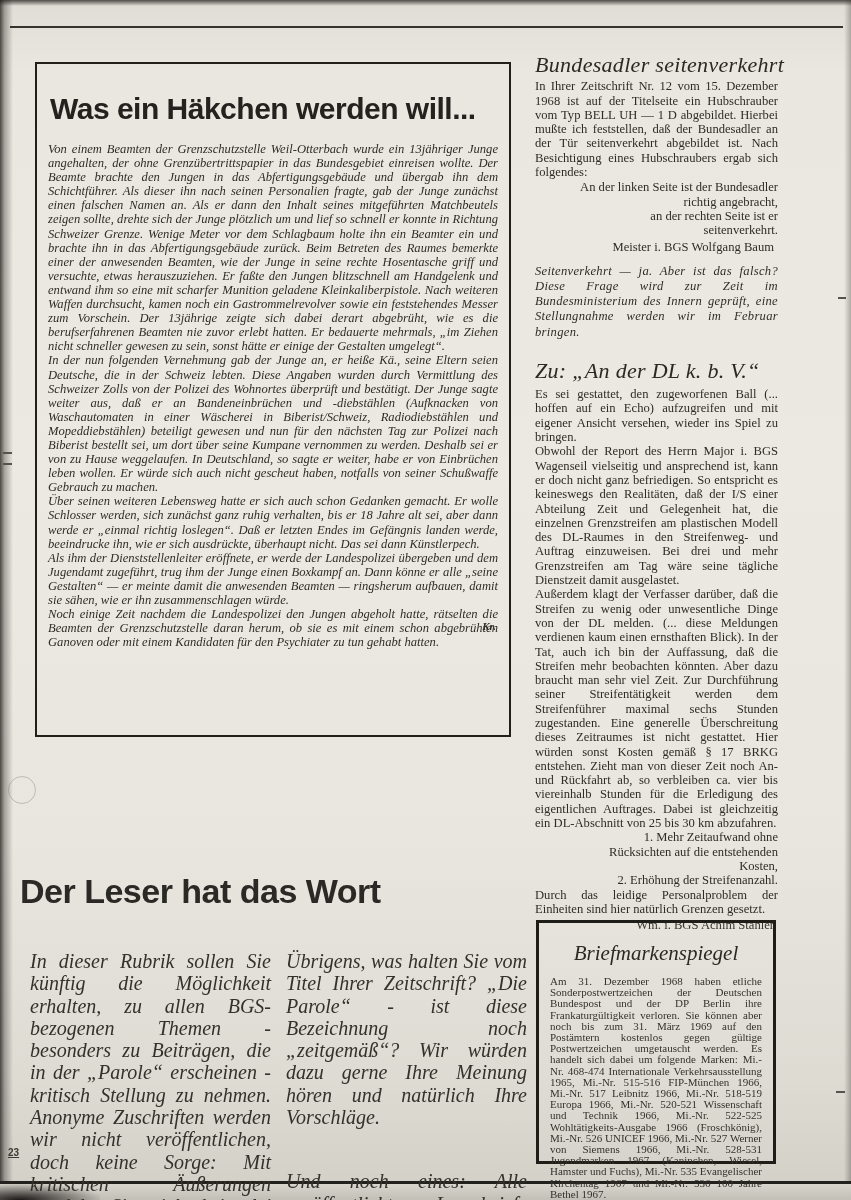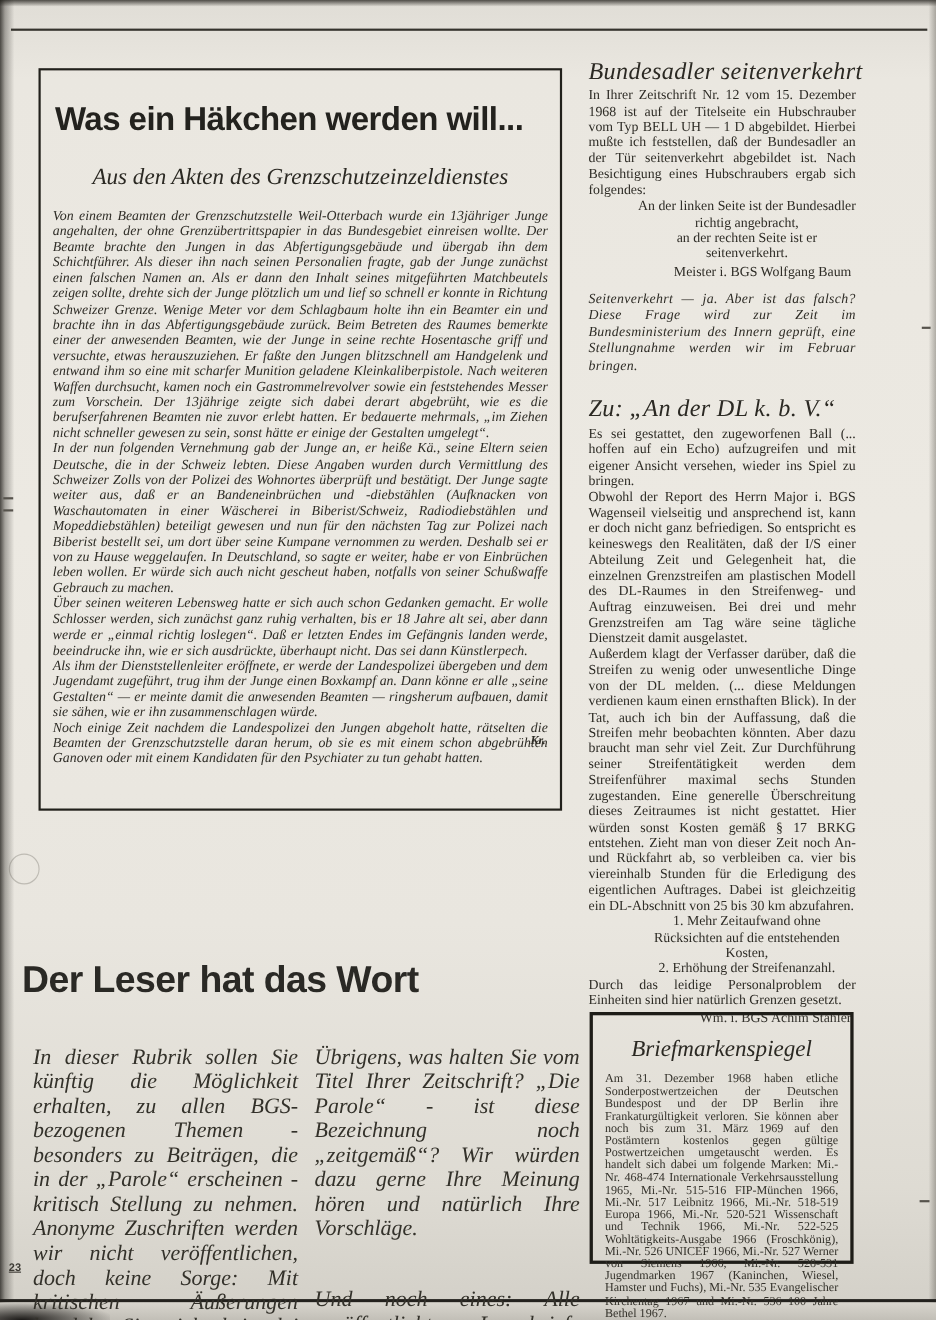--- a/index.html
+++ b/index.html
@@ -45,42 +45,42 @@
   }
   .article-body{margin-top:16px;font-size:12.6px;line-height:14.1px;font-style:italic;}
   .article-body p{margin:0;text-align:justify;hyphens:auto;-webkit-hyphens:auto;}
   .p-last{position:relative;padding-right:0;}
   .author{position:absolute;right:2px;bottom:16px;font-weight:700;font-size:11px;padding-left:30px;}
   
   .letters-col{position:absolute;left:535px;top:58px;width:243px;font-size:12.6px;line-height:14.3px;}
   .it-head{margin:0 0 7px 0;font-style:italic;font-weight:400;font-size:22px;
     letter-spacing:.3px;color:#2b2923;white-space:nowrap;}
   .letters-col p{margin:0;text-align:justify;hyphens:auto;-webkit-hyphens:auto;}
-  .letters-col p.plain{text-align:center;margin-left:45px;}
+  .letters-col p.plain{text-align:right;margin-left:45px;}
   .sig{text-align:right !important;padding-right:4px;margin:2px 0 10px 0 !important;}
   .reply{font-style:italic;letter-spacing:.3px;line-height:15.2px;}
   .h2sp{margin-top:24px;margin-bottom:9px;}
   .mt{margin-top:1px !important;}
   
   .reader-head{
     position:absolute;left:20px;top:872px;margin:0;
     font-family:"Liberation Sans", sans-serif;font-weight:700;
     font-size:34px;letter-spacing:-.5px;color:#2a2925;white-space:nowrap;
   }
   .reader-cols{
     position:absolute;left:30px;top:950px;width:497px;display:flex;gap:15px;
     font-style:italic;font-size:20px;line-height:22.3px;color:#33312a;
   }
   .rcol{flex:1;}
   .rcol p{margin:0;text-align:justify;hyphens:auto;-webkit-hyphens:auto;}
   .rcol p.gap{margin-top:42px;}
   
   .stamp-box{
     position:absolute;left:536px;top:920px;width:212px;height:214px;
-    border:3px solid #1e1d18;padding:8px 11px 1px 11px;background:rgba(255,255,255,0.04);
+    border:3px solid #1e1d18;padding:8px 11px 16px 11px;background:rgba(255,255,255,0.04);
   }
   .stamp-head{margin:10px 0 10px 0;text-align:center;font-style:italic;font-weight:400;
     font-size:21px;color:#2b2923;}
   .stamp-body{margin:0;font-size:11px;line-height:11.2px;text-align:justify;
     hyphens:auto;-webkit-hyphens:auto;color:#34322b;}
   
   .page-number{
     position:absolute;left:8px;top:1147px;
     font-family:"Liberation Sans", sans-serif;font-weight:700;font-size:10px;color:#3c3a34;text-decoration:underline;
   }
@@ -98,21 +98,20 @@
   <div class="edge-bottom"></div>
   <div class="blotch-bl"></div>
   <div class="tick" style="left:3px;top:452px;width:9px;height:2px;"></div>
   <div class="tick" style="left:3px;top:463px;width:9px;height:2px;"></div>
   <div class="tick" style="left:838px;top:297px;width:8px;height:2px;"></div>
   <div class="tick" style="left:836px;top:1091px;width:9px;height:2px;"></div>
   <div class="ring"></div>
 
   <section class="article-box">
     <h1 class="article-title">Was ein Häkchen werden will...</h1>
-    <h2 class="article-subtitle">Aus den Akten des Grenzschutzeinzeldienstes</h2>
     <div class="article-body">
       <p>Von einem Beamten der Grenzschutzstelle Weil-Otterbach wurde ein 13jähriger Junge angehalten, der ohne Grenzübertrittspapier in das Bundesgebiet einreisen wollte. Der Beamte brachte den Jungen in das Abfertigungsgebäude und übergab ihn dem Schichtführer. Als dieser ihn nach seinen Personalien fragte, gab der Junge zunächst einen falschen Namen an. Als er dann den Inhalt seines mitgeführten Matchbeutels zeigen sollte, drehte sich der Junge plötzlich um und lief so schnell er konnte in Richtung Schweizer Grenze. Wenige Meter vor dem Schlagbaum holte ihn ein Beamter ein und brachte ihn in das Abfertigungsgebäude zurück. Beim Betreten des Raumes bemerkte einer der anwesenden Beamten, wie der Junge in seine rechte Hosentasche griff und versuchte, etwas herauszuziehen. Er faßte den Jungen blitzschnell am Handgelenk und entwand ihm so eine mit scharfer Munition geladene Kleinkaliberpistole. Nach weiteren Waffen durchsucht, kamen noch ein Gastrommelrevolver sowie ein feststehendes Messer zum Vorschein. Der 13jährige zeigte sich dabei derart abgebrüht, wie es die berufserfahrenen Beamten nie zuvor erlebt hatten. Er bedauerte mehrmals, „im Ziehen nicht schneller gewesen zu sein, sonst hätte er einige der Gestalten umgelegt“.</p>
       <p>In der nun folgenden Vernehmung gab der Junge an, er heiße Kä., seine Eltern seien Deutsche, die in der Schweiz lebten. Diese Angaben wurden durch Vermittlung des Schweizer Zolls von der Polizei des Wohnortes überprüft und bestätigt. Der Junge sagte weiter aus, daß er an Bandeneinbrüchen und -diebstählen (Aufknacken von Waschautomaten in einer Wäscherei in Biberist/Schweiz, Radiodiebstählen und Mopeddiebstählen) beteiligt gewesen und nun für den nächsten Tag zur Polizei nach Biberist bestellt sei, um dort über seine Kumpane vernommen zu werden. Deshalb sei er von zu Hause weggelaufen. In Deutschland, so sagte er weiter, habe er von Einbrüchen leben wollen. Er würde sich auch nicht gescheut haben, notfalls von seiner Schußwaffe Gebrauch zu machen.</p>
       <p>Über seinen weiteren Lebensweg hatte er sich auch schon Gedanken gemacht. Er wolle Schlosser werden, sich zunächst ganz ruhig verhalten, bis er 18 Jahre alt sei, aber dann werde er „einmal richtig loslegen“. Daß er letzten Endes im Gefängnis landen werde, beeindrucke ihn, wie er sich ausdrückte, überhaupt nicht. Das sei dann Künstlerpech.</p>
       <p>Als ihm der Dienststellenleiter eröffnete, er werde der Landespolizei übergeben und dem Jugendamt zugeführt, trug ihm der Junge einen Boxkampf an. Dann könne er alle „seine Gestalten“ — er meinte damit die anwesenden Beamten — ringsherum aufbauen, damit sie sähen, wie er ihn zusammenschlagen würde.</p>
       <p class="p-last">
         <span>Noch einige Zeit nachdem die Landespolizei den Jungen abgeholt hatte, rätselten die Beamten der Grenzschutzstelle daran herum, ob sie es mit einem schon abgebrühten Ganoven oder mit einem Kandidaten für den Psychiater zu tun gehabt hatten.</span>
         <span class="author">Kr.</span>
       </p>
     </div>

